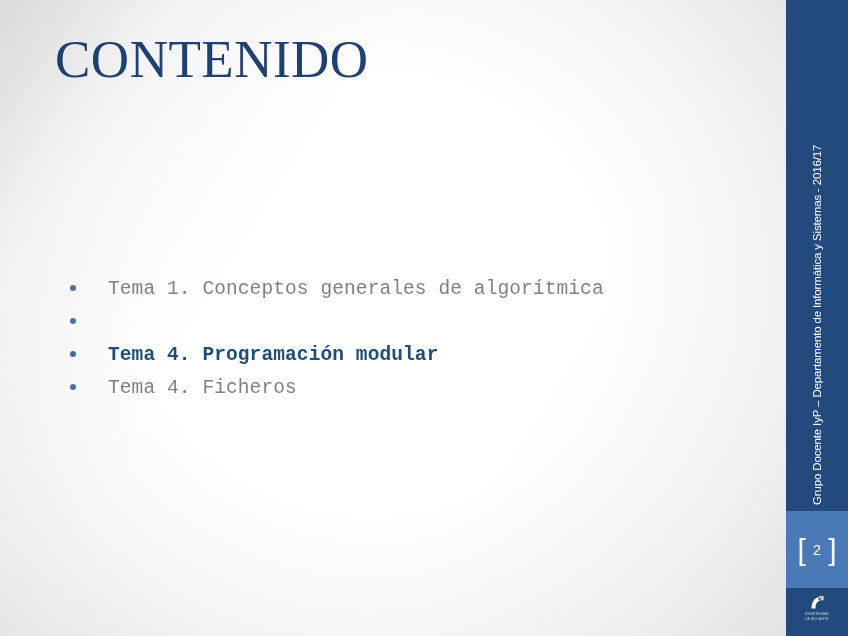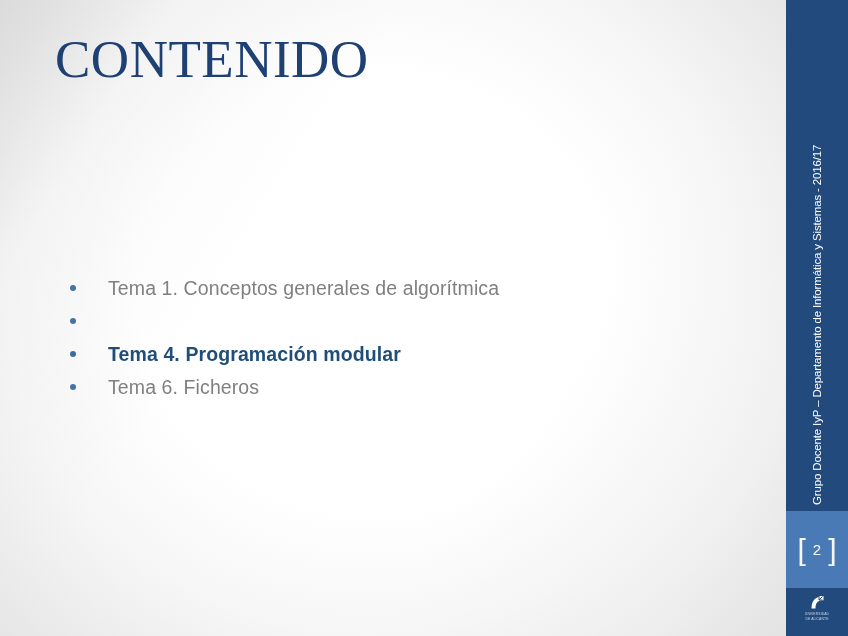--- a/index.html
+++ b/index.html
@@ -85,21 +85,21 @@
   .bullet-dot {
     position: absolute;
     left: 6px;
     top: 13px;
     width: 6px;
     height: 6px;
     border-radius: 50%;
     background: #4573a7;
   }
   .bullet-text {
-    font-family: Liberation Sans, sans-serif;
+    font-family: Liberation Mono, monospace;
     font-size: 19.5px;
     color: #808080;
     letter-spacing: 0.1px;
   }
   .bullet-row.highlight .bullet-text {
     color: #1f4e79;
     font-weight: bold;
     margin-top: 40px;
   }
   .bullet-row.highlight .bullet-dot {
@@ -238,21 +238,21 @@
     </div>
 
 
     <div class="bullet-row highlight">
       <span class="bullet-dot"></span>
       <span class="bullet-text">Tema 4. Programación modular</span>
     </div>
 
     <div class="bullet-row">
       <span class="bullet-dot"></span>
-      <span class="bullet-text">Tema 6. Ficheros</span>
+      <span class="bullet-text">Tema 4. Ficheros</span>
     </div>
 
   </div>
 
   <div class="sidebar">
 
     <div class="sidebar-strip-top">
       <div class="sidebar-vtext">
         <span>Grupo Docente IyP – Departamento de Informática y Sistemas - 2016/17</span>
       </div>

